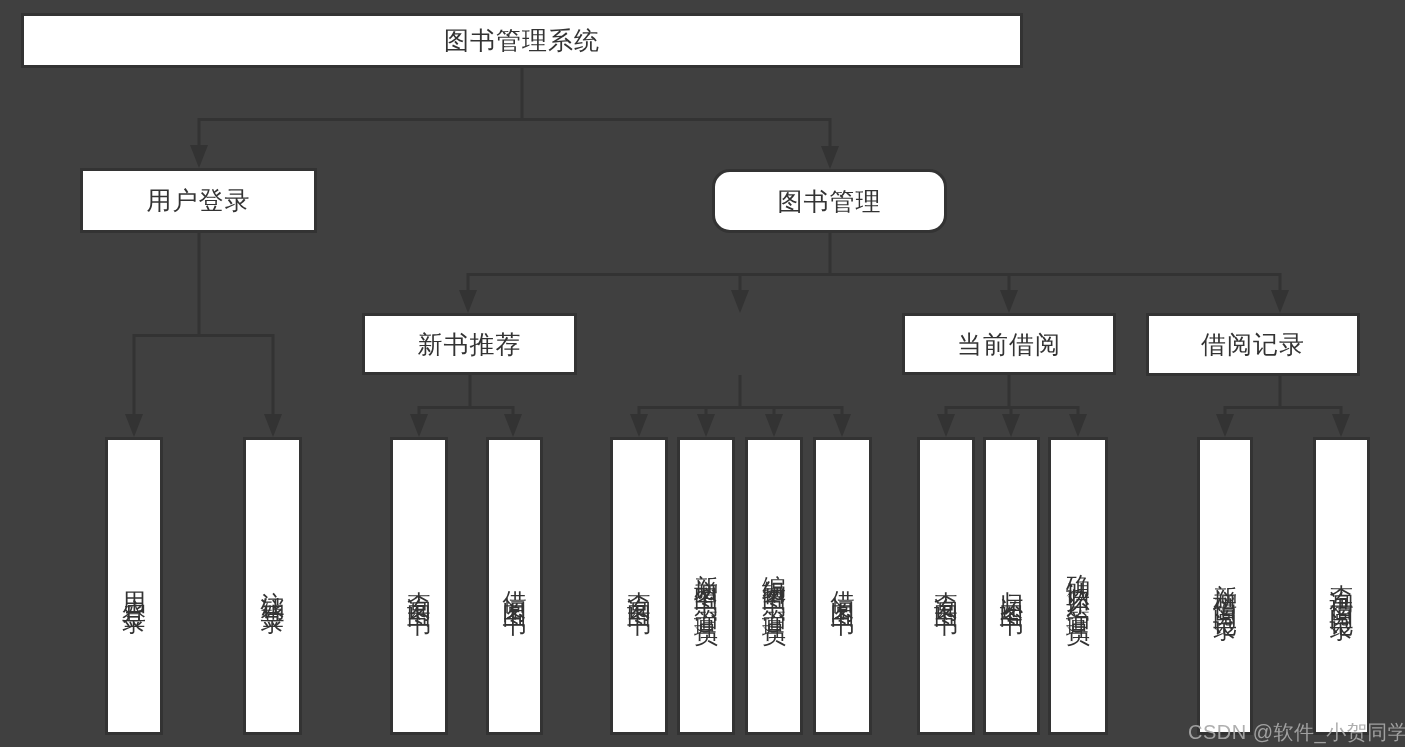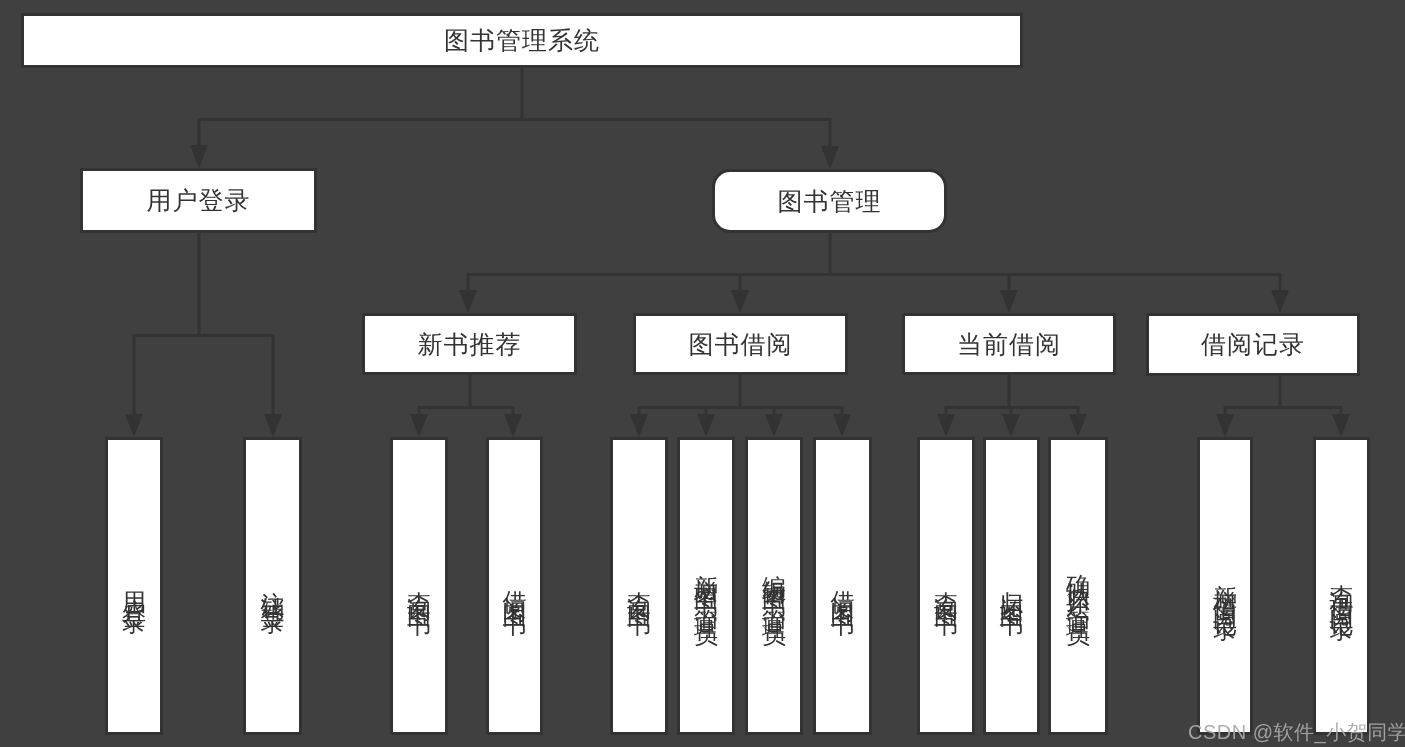--- a/index.html
+++ b/index.html
@@ -142,23 +142,20 @@
   <div class="node h-node" style="left:80px; top:168px; width:237px; height:65px;">
     <span>用户登录</span>
   </div>
   <div class="node h-node" style="left:712px; top:169px; width:235px; height:64px;border-radius:18px;">
     <span>图书管理</span>
   </div>
 
   <div class="node h-node" style="left:362px; top:313px; width:215px; height:62px;text-align:center;">
     <span>新书推荐</span>
   </div>
-  <div class="node h-node" style="left:633px; top:313px; width:215px; height:62px;">
-    <span>图书借阅</span>
-  </div>
   <div class="node h-node" style="left:902px; top:313px; width:214px; height:62px;">
     <span>当前借阅</span>
   </div>
   <div class="node h-node" style="left:1146px; top:313px; width:214px; height:63px;">
     <span>借阅记录</span>
   </div>
 
   <div class="node v-node" style="left:105px; top:437px; width:58px; height:298px;">
     <span>用户登录</span>
   </div>

